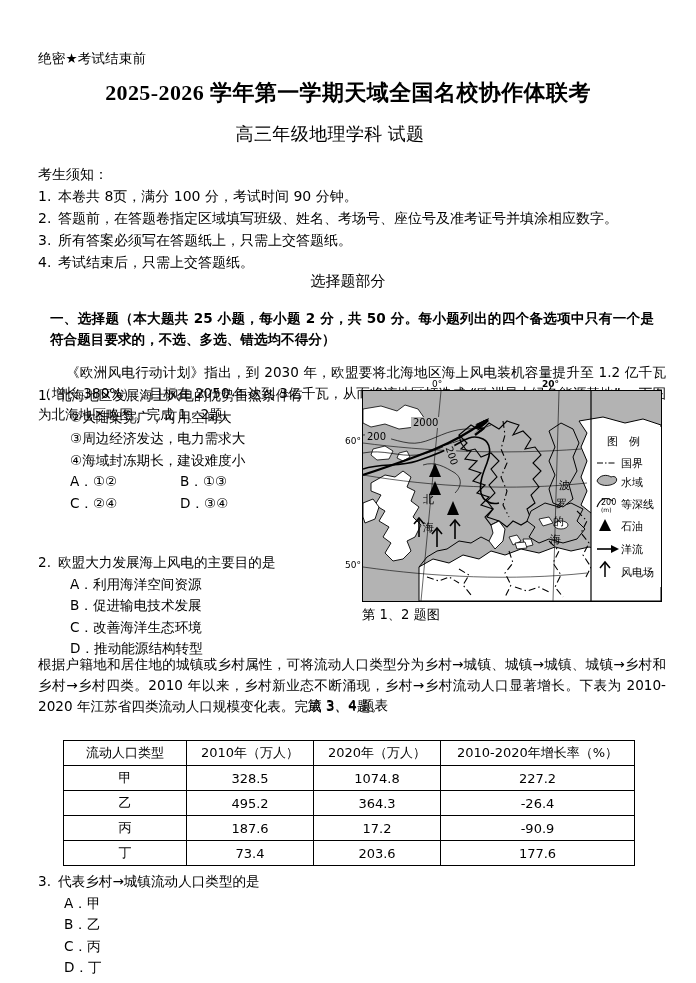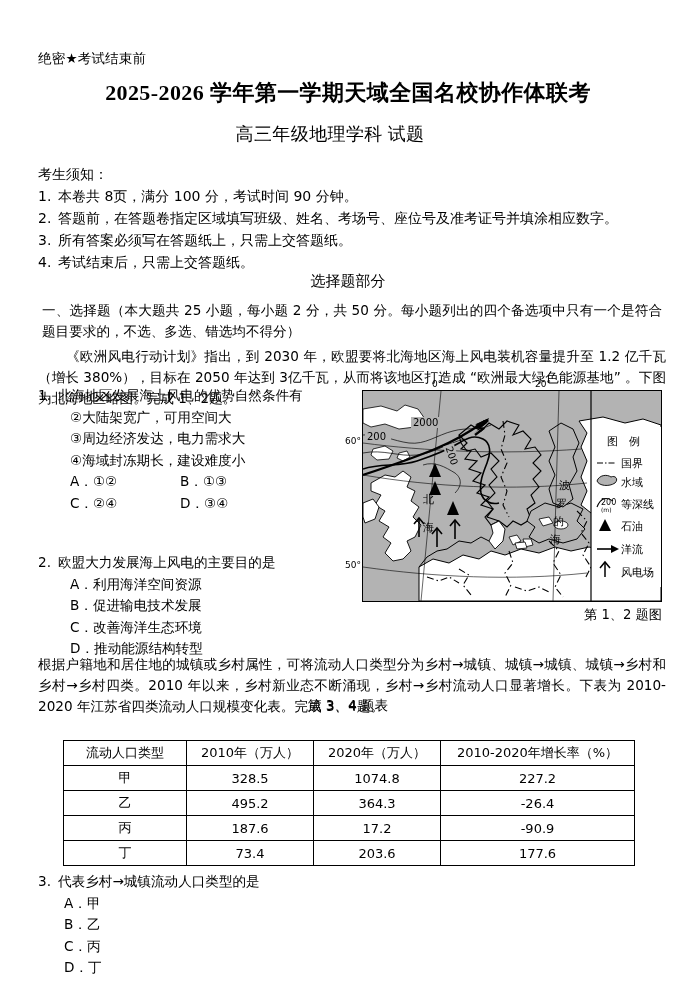--- a/index.html
+++ b/index.html
@@ -98,22 +98,23 @@
     position: absolute;
     left: 38px;
     top: 296px;
     width: 628px;
     font-size: 13.6px;
     line-height: 21px;
     font-family: "DejaVu Sans", sans-serif;
     text-align: justify;
   }
   .para {
-    margin: 4px;
+    margin: 12px;
     text-indent: 0;
+    font-weight: bold;
   }
   .para-indent {
     margin: 0;
     text-indent: 28px;
   }
 
   .q1-wrap {
     position: absolute;
     left: 38px;
     top: 385px;
@@ -243,21 +244,21 @@
   .lat-label {
     position: absolute;
     font-size: 9px;
     font-family: "DejaVu Sans", sans-serif;
   }
   .map-caption {
     position: absolute;
     left: 362px;
     top: 606px;
     width: 300px;
-    text-align: right;
+    text-align: left;
     font-size: 13.2px;
     font-family: "DejaVu Sans", sans-serif;
   }
 </style>
 </head>
 <body>
 
 <div class="page">
 
   <div class="secret-line">绝密★考试结束前</div>
@@ -452,21 +453,21 @@
         <polygon points="256,158 248,154 248,162" fill="#000"></polygon>
         <text x="258" y="162" font-family="DejaVu Sans, sans-serif" font-size="11">洋流</text>
 
         <line x1="242" y1="186" x2="242" y2="172" stroke="#000" stroke-width="1.5"></line>
         <path d="M237,177 L242,171 L247,177" fill="none" stroke="#000" stroke-width="1.5"></path>
         <text x="258" y="185" font-family="DejaVu Sans, sans-serif" font-size="11">风电场</text>
       </svg>
     </div>
 
     <span class="lon-label" style="left:70px; top:-11px;">0°</span>
-    <span class="lon-label" style="left:173px; top:-11px;">20°</span>
+    <span class="lon-label" style="left:180px; top:-11px;font-weight:bold;">20°</span>
     <span class="lat-label" style="left:-17px; top:46px;">60°</span>
     <span class="lat-label" style="left:-17px; top:170px;">50°</span>
   </div>
   <div class="map-caption">第 1、2 题图</div>
 
   <div class="para2">根据户籍地和居住地的城镇或乡村属性，可将流动人口类型分为乡村→城镇、城镇→城镇、城镇→乡村和乡村→乡村四类。2010 年以来，乡村新业态不断涌现，乡村→乡村流动人口显著增长。下表为 2010-2020 年江苏省四类流动人口规模变化表。完成 3、4题。</div>
   <div class="tbl-caption">第 3、4 题表</div>
 
   <table class="data-table">
     <thead>

